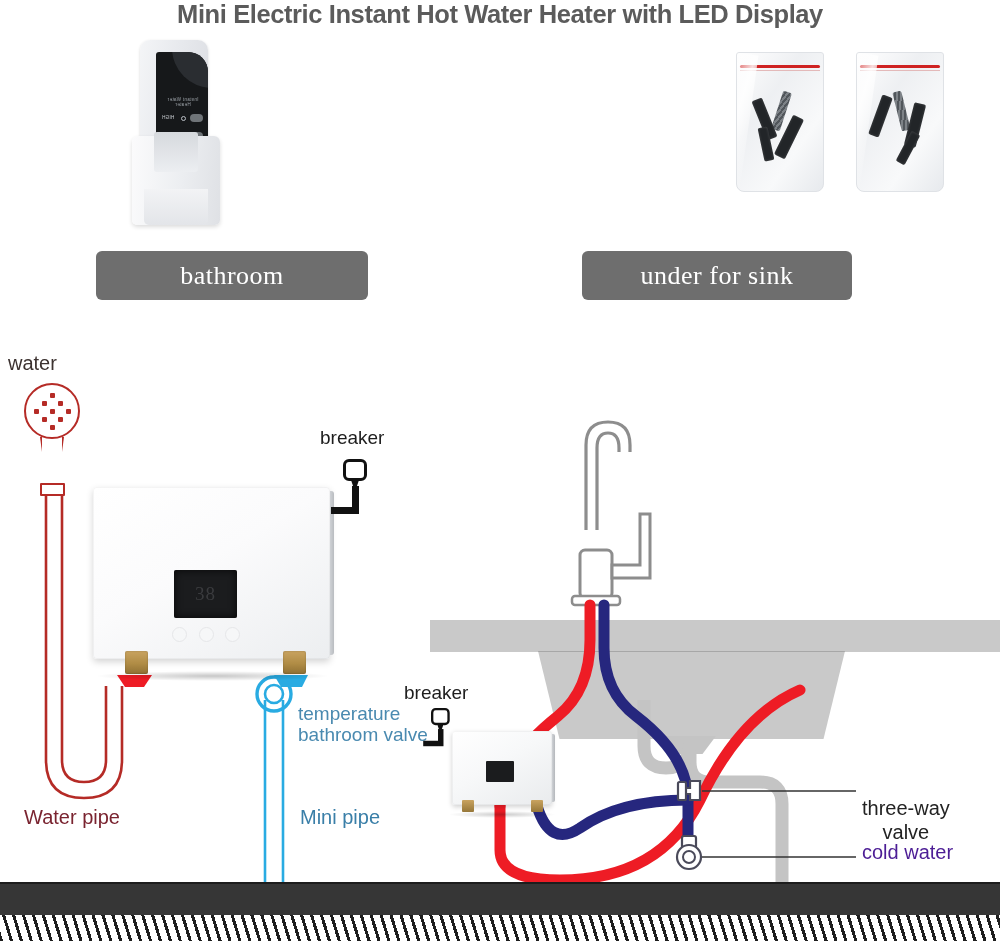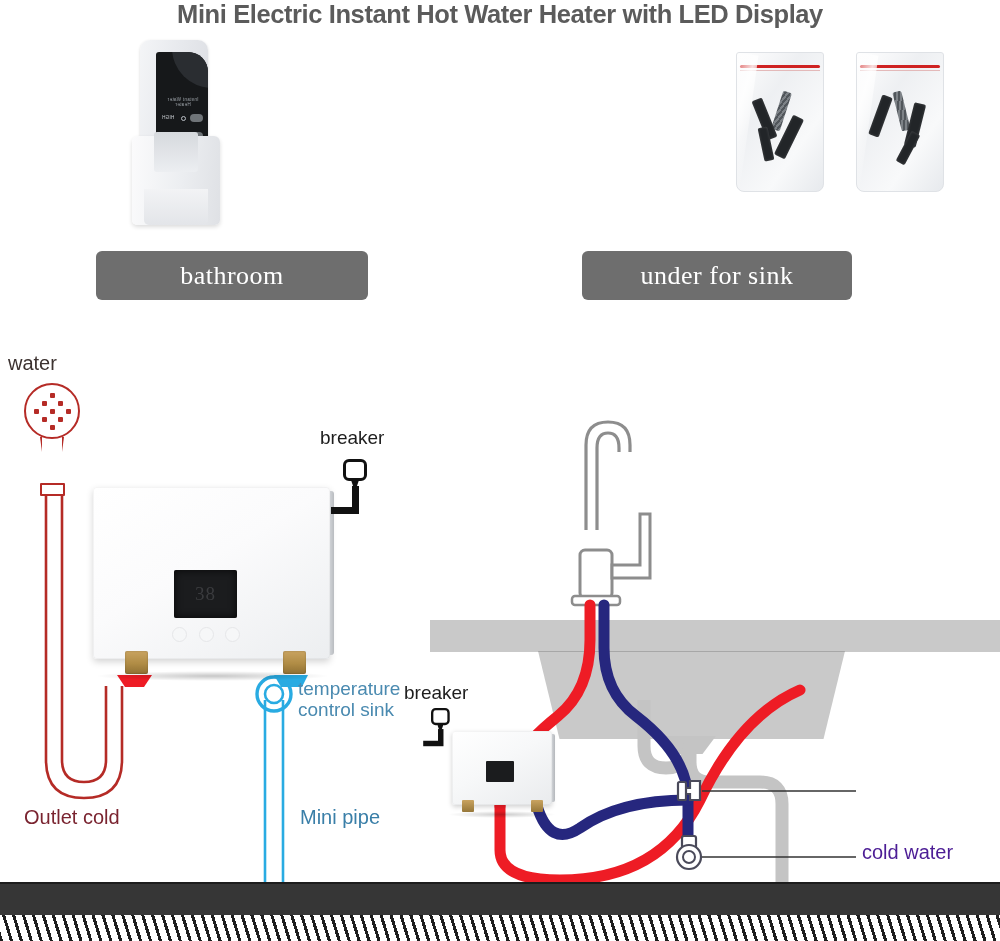--- a/index.html
+++ b/index.html
@@ -124,21 +124,21 @@
     position:absolute; background: repeating-linear-gradient(110deg,#7d8287 0 2px,#51565b 2px 4px);
     border-radius:2px;
   }
 
   
   .lab { position: absolute; font-family: "Liberation Sans", sans-serif; white-space: nowrap; }
   #lab-shower   { left: 8px;   top: 352px; font-size: 20px; color: #3c3230; }
   #lab-breaker1 { left: 320px; top: 427px; font-size: 19px; color: #1d1d1d; }
   #lab-outlet   { left: 24px;  top: 806px; font-size: 20px; color: #7a2430; }
   #lab-inlet    { left: 300px; top: 806px; font-size: 20px; color: #3a7fa8; }
-  #lab-tcv      { left: 298px; top: 678px; font-size: 19px; color: #4a8ab0; line-height: 21px; }
+  #lab-tcv      { left: 298px; top: 703px; font-size: 19px; color: #4a8ab0; line-height: 21px; }
   #lab-breaker2 { left: 404px; top: 682px; font-size: 19px; color: #1d1d1d; }
   #lab-threeway { left: 862px; top: 796px; font-size: 20px; color: #232323; line-height: 24px; text-align:left;}
   #lab-cold     { left: 862px; top: 841px; font-size: 20px; color: #4c1d95; }
 
   
   .shower-head {
     position:absolute; left:24px; top:383px; width:56px; height:56px;
     border:2.4px solid #b52b26; border-radius:50%; background:#fff;
   }
   .sh-grid { position:absolute; left:8px; top:8px; width:38px; height:38px; }
@@ -404,41 +404,45 @@
   <div class="heater-shadow"></div>
 
   <div class="lab" id="lab-breaker1">breaker</div>
   <div class="breaker" id="breaker-1">
     <div class="box"></div>
     <div class="neck"></div>
     <div class="stem"></div>
     <div class="foot"></div>
   </div>
 
-  <div class="lab" id="lab-outlet">Outlet cold</div>
+  <div class="lab" id="lab-outlet">Water pipe</div>
   <div class="lab" id="lab-inlet">Mini pipe</div>
 
   <div class="lab" id="lab-tcv">
     <div>temperature</div>
-    <div>control sink</div>
+    <div>bathroom valve</div>
   </div>
 
   <div class="lab" id="lab-breaker2">breaker</div>
   <div class="breaker" id="breaker-2">
     <div class="box"></div>
     <div class="neck"></div>
     <div class="stem"></div>
     <div class="foot"></div>
   </div>
 
   <div class="heater-small">
     <div class="hs-display"></div>
   </div>
   <div class="brass-s" id="brass-s-l"></div>
   <div class="brass-s" id="brass-s-r"></div>
   <div class="heater-small-shadow"></div>
 
+  <div class="lab" id="lab-threeway">
+    <div>three-way</div>
+    <div style="text-align:center;">valve</div>
+  </div>
   <div class="lab" id="lab-cold">cold water</div>
 
   <div class="floor-bar"></div>
   <div class="floor-hatch"></div>
 
 </div>
 
 </body></html>

